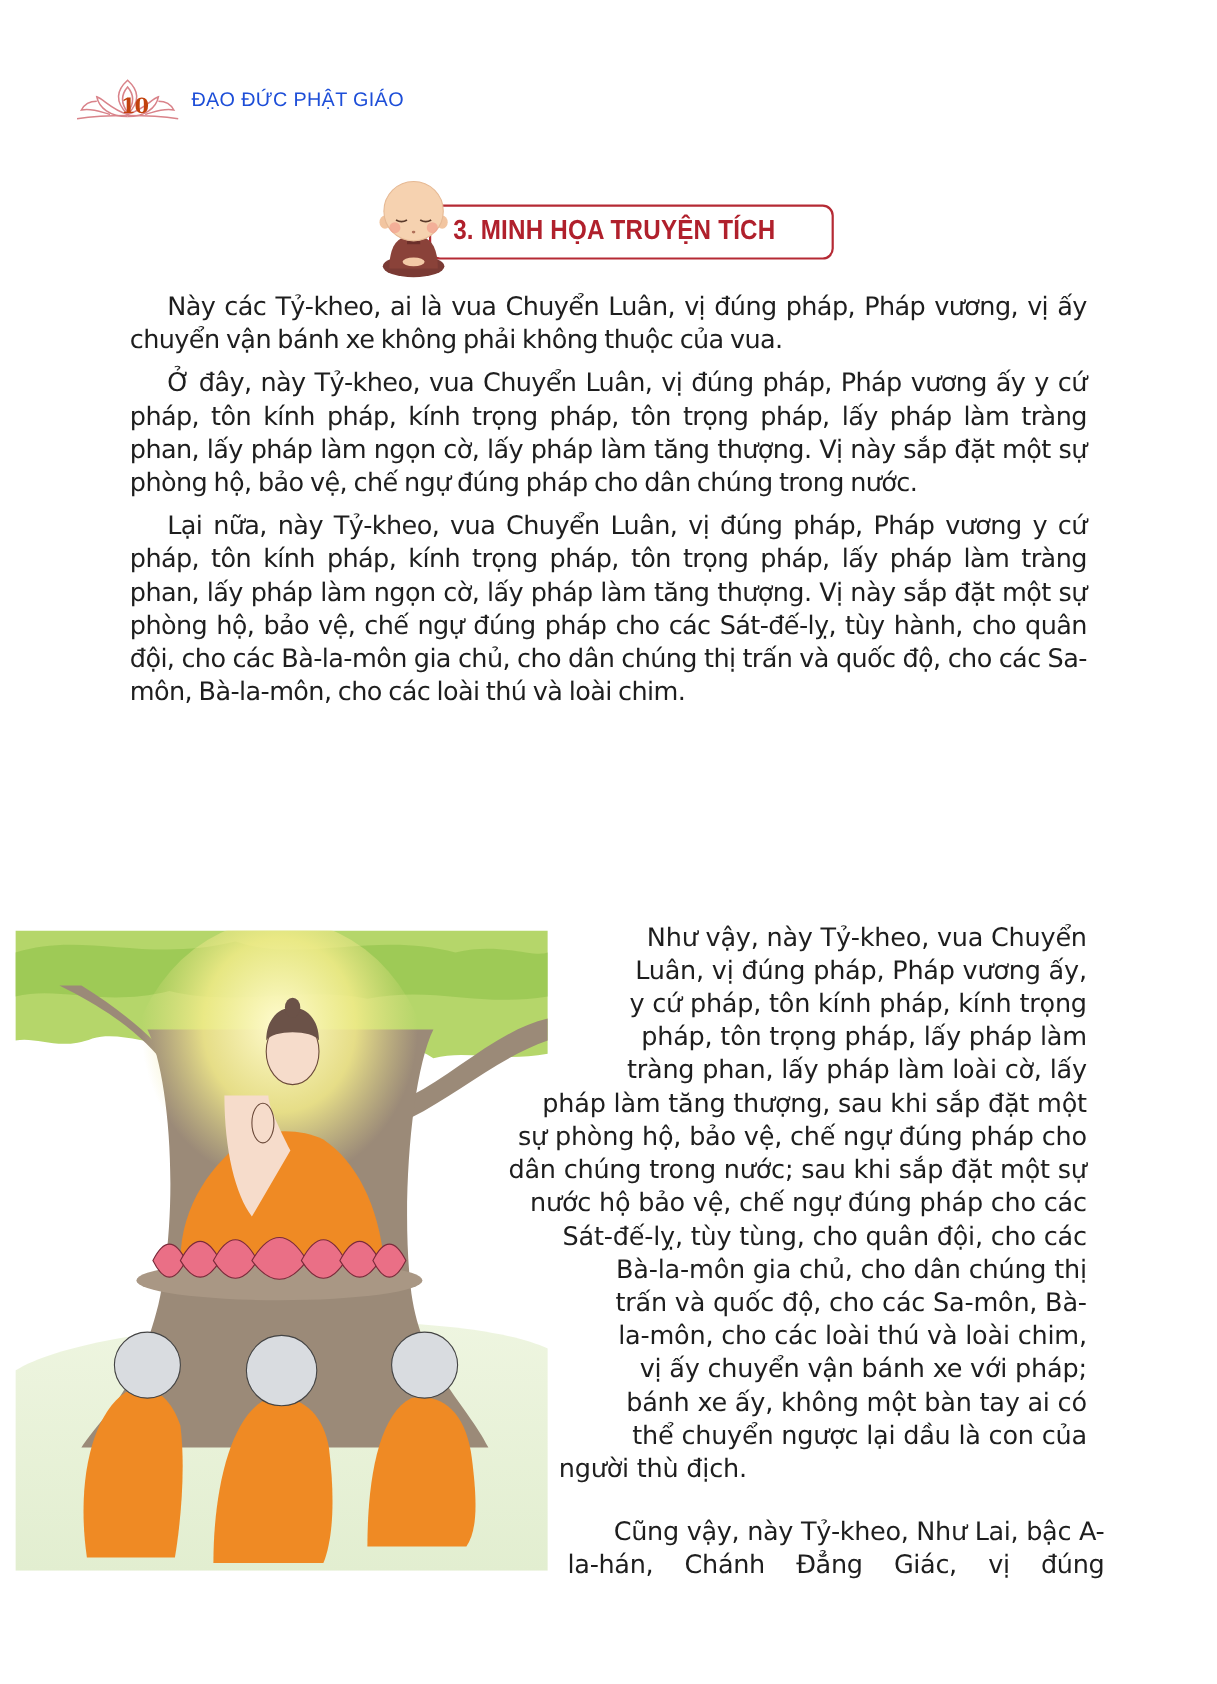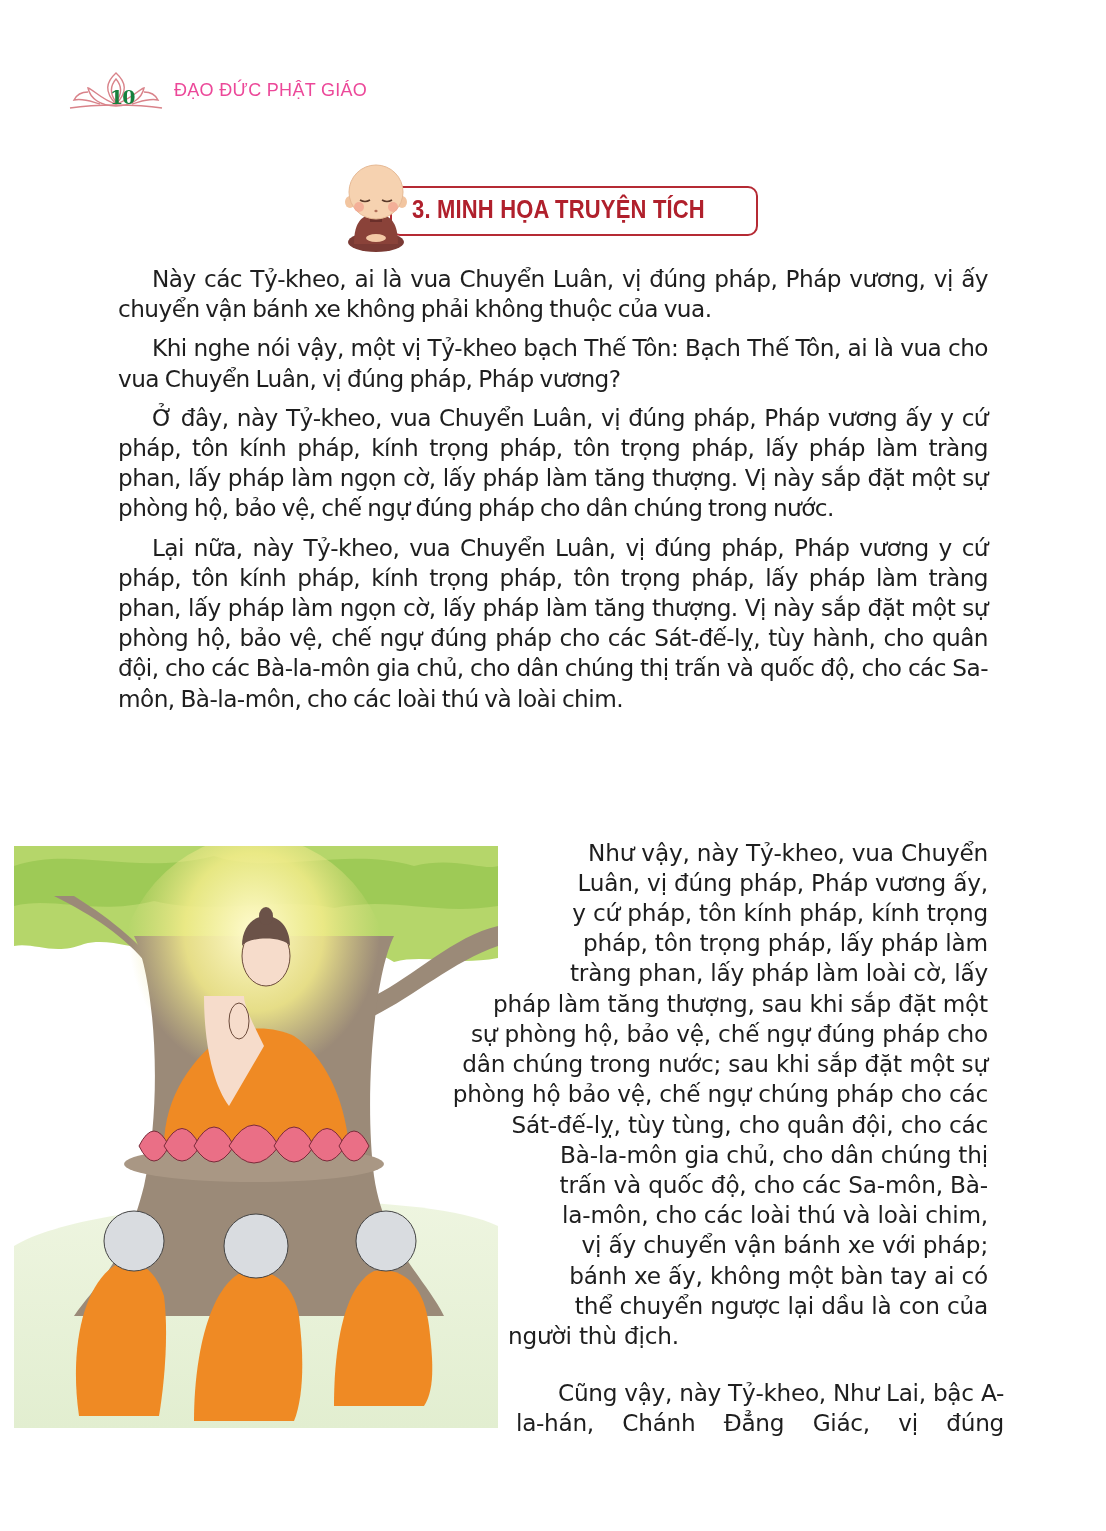--- a/index.html
+++ b/index.html
@@ -1,23 +1,23 @@
 <!DOCTYPE html>
 <html><head>
 <meta charset="utf-8">
 <style>
   html, body { margin:0; padding:0; background:#ffffff; }
   body { width:1106px; height:1531px; position:relative; overflow:hidden;
          font-family:"DejaVu Sans", sans-serif; color:#1e1e1e; }
   .page-header { position:absolute; left:66px; top:70px; width:320px; height:45px; }
   .lotus { position:absolute; left:0; top:0; width:100px; height:45px; }
   .page-num { position:absolute; left:44px; top:16px; font-family:"DejaVu Serif", serif;
-              font-weight:bold; font-size:19px; color:#15803d; letter-spacing:-1px; }
+              font-weight:bold; font-size:19px; color:#c2410c; letter-spacing:-1px; }
   .book-title { position:absolute; left:108px; top:10px; font-family:"Liberation Sans", sans-serif;
-                font-size:18px; color:#ec4899; letter-spacing:0.3px; white-space:nowrap; }
+                font-size:18px; color:#1d4ed8; letter-spacing:0.3px; white-space:nowrap; }
 
   .section-heading { position:absolute; left:340px; top:158px; width:430px; height:96px; }
   .heading-box { position:absolute; left:50px; top:28px; width:368px; height:50px;
                  border:2px solid #b52a34; border-radius:10px; box-sizing:border-box; background:#fff; }
   .heading-text { position:absolute; left:72px; top:37px; font-family:"Liberation Sans", sans-serif;
                   font-weight:bold; font-size:25px; color:#b0202c; white-space:nowrap;
                   transform:scaleX(0.88); transform-origin:left center; letter-spacing:0.2px; }
   .monk-icon { position:absolute; left:0; top:0; width:72px; height:96px; }
 
   .body-text { position:absolute; left:118px; width:870px; font-size:23.2px; line-height:30.2px;
@@ -66,21 +66,20 @@
     <path d="M20 42 q5 3 10 0" stroke="#5a3a2a" stroke-width="1.6" fill="none"></path>
     <path d="M42 42 q5 3 10 0" stroke="#5a3a2a" stroke-width="1.6" fill="none"></path>
     <circle cx="19" cy="49" r="5" fill="#f2a08e" opacity="0.7"></circle>
     <circle cx="53" cy="49" r="5" fill="#f2a08e" opacity="0.7"></circle>
     <ellipse cx="36" cy="53" rx="1.6" ry="1.2" fill="#b0705a"></ellipse>
   </svg>
 </div>
 
 <div class="body-text" style="top:264px;">
   <p class="para">Này các Tỷ-kheo, ai là vua Chuyển Luân, vị đúng pháp, Pháp vương, vị ấy chuyển vận bánh xe không phải không thuộc của vua.</p>
-  <p class="para">Khi nghe nói vậy, một vị Tỷ-kheo bạch Thế Tôn: Bạch Thế Tôn, ai là vua cho vua Chuyển Luân, vị đúng pháp, Pháp vương?</p>
   <p class="para">Ở đây, này Tỷ-kheo, vua Chuyển Luân, vị đúng pháp, Pháp vương ấy y cứ pháp, tôn kính pháp, kính trọng pháp, tôn trọng pháp, lấy pháp làm tràng phan, lấy pháp làm ngọn cờ, lấy pháp làm tăng thượng. Vị này sắp đặt một sự phòng hộ, bảo vệ, chế ngự đúng pháp cho dân chúng trong nước.</p>
   <p class="para">Lại nữa, này Tỷ-kheo, vua Chuyển Luân, vị đúng pháp, Pháp vương y cứ pháp, tôn kính pháp, kính trọng pháp, tôn trọng pháp, lấy pháp làm tràng phan, lấy pháp làm ngọn cờ, lấy pháp làm tăng thượng. Vị này sắp đặt một sự phòng hộ, bảo vệ, chế ngự đúng pháp cho các Sát-đế-lỵ, tùy hành, cho quân đội, cho các Bà-la-môn gia chủ, cho dân chúng thị trấn và quốc độ, cho các Sa-môn, Bà-la-môn, cho các loài thú và loài chim.</p>
 </div>
 
 <svg class="illustration" viewBox="0 0 484 582">
   <defs>
     <radialGradient id="halo" cx="50%" cy="30%" r="45%">
       <stop offset="0%" stop-color="#fffbd0"></stop>
       <stop offset="55%" stop-color="#f3ec8a" stop-opacity="0.85"></stop>
       <stop offset="100%" stop-color="#e8e08a" stop-opacity="0"></stop>
@@ -136,21 +135,21 @@
 
 <div class="wrap-lines">
   <div class="wline" style="top:838px;">Như vậy, này Tỷ-kheo, vua Chuyển</div>
   <div class="wline" style="top:868px;">Luân, vị đúng pháp, Pháp vương ấy,</div>
   <div class="wline" style="top:898px;">y cứ pháp, tôn kính pháp, kính trọng</div>
   <div class="wline" style="top:928px;">pháp, tôn trọng pháp, lấy pháp làm</div>
   <div class="wline" style="top:958px;">tràng phan, lấy pháp làm loài cờ, lấy</div>
   <div class="wline" style="top:989px;">pháp làm tăng thượng, sau khi sắp đặt một</div>
   <div class="wline" style="top:1019px;">sự phòng hộ, bảo vệ, chế ngự đúng pháp cho</div>
   <div class="wline" style="top:1049px;">dân chúng trong nước; sau khi sắp đặt một sự</div>
-  <div class="wline" style="top:1079px;">phòng hộ bảo vệ, chế ngự chúng pháp cho các</div>
+  <div class="wline" style="top:1079px;">nước hộ bảo vệ, chế ngự đúng pháp cho các</div>
   <div class="wline" style="top:1110px;">Sát-đế-lỵ, tùy tùng, cho quân đội, cho các</div>
   <div class="wline" style="top:1140px;">Bà-la-môn gia chủ, cho dân chúng thị</div>
   <div class="wline" style="top:1170px;">trấn và quốc độ, cho các Sa-môn, Bà-</div>
   <div class="wline" style="top:1200px;">la-môn, cho các loài thú và loài chim,</div>
   <div class="wline" style="top:1230px;">vị ấy chuyển vận bánh xe với pháp;</div>
   <div class="wline" style="top:1261px;">bánh xe ấy, không một bàn tay ai có</div>
   <div class="wline" style="top:1291px;">thể chuyển ngược lại dầu là con của</div>
   <div class="wline" style="top:1321px; right:auto; left:508px;">người thù địch.</div>
 </div>
 

